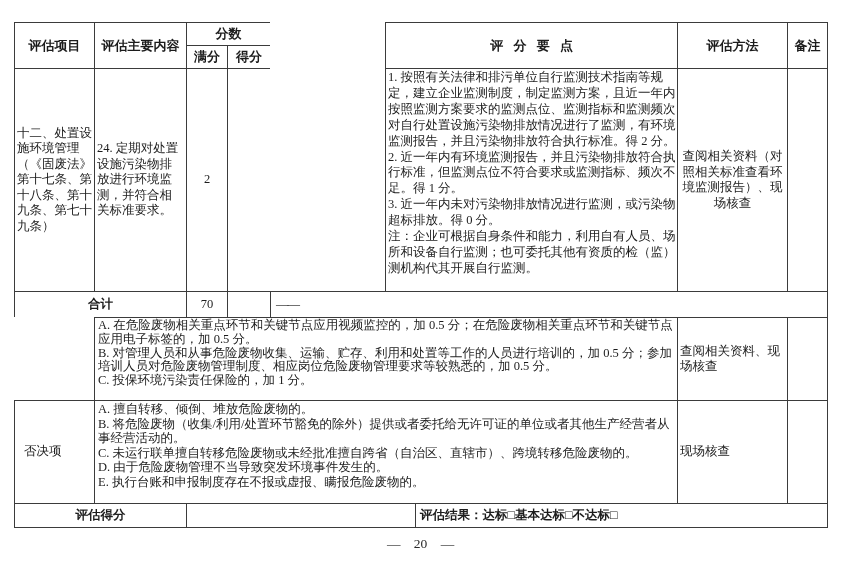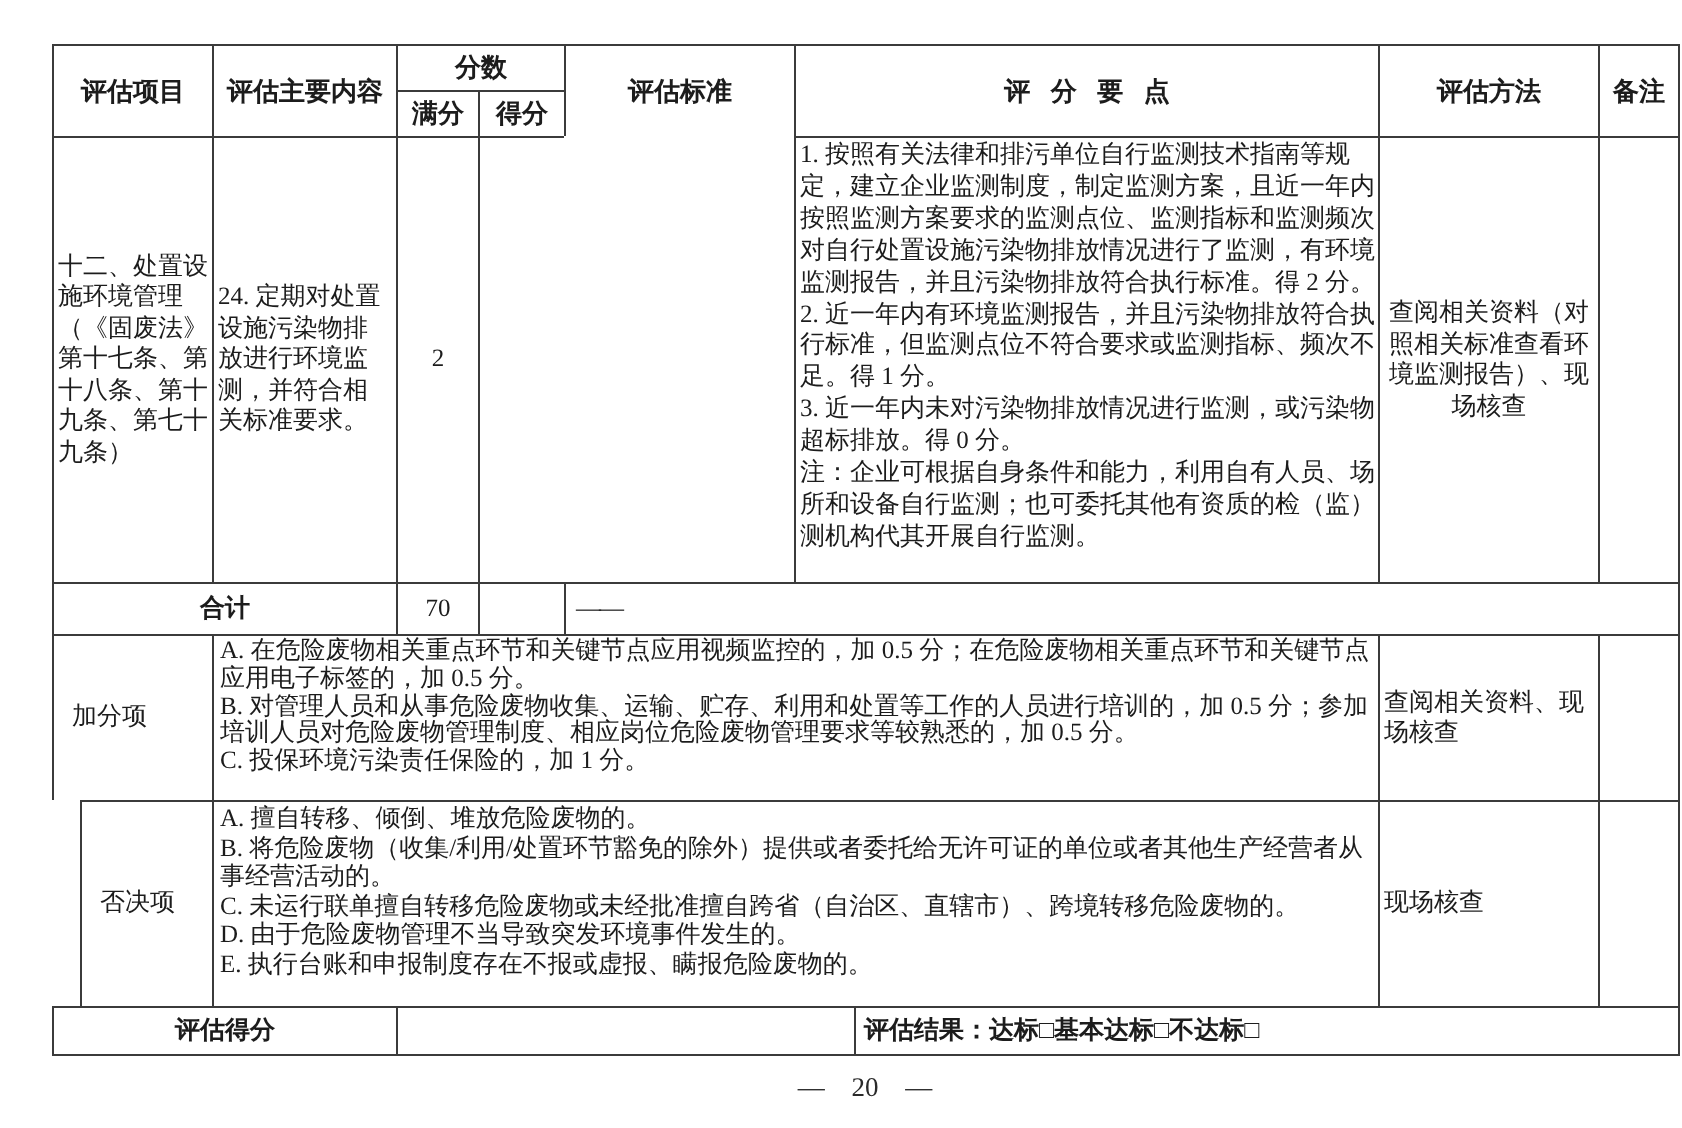--- a/index.html
+++ b/index.html
@@ -4,21 +4,21 @@
 <style>
   * { margin: 0; padding: 0; box-sizing: border-box; }
   html, body { background: #ffffff; }
   body {
     width: 841px; height: 564px;
     font-family: "Liberation Serif", "DejaVu Serif", serif;
     color: #1c1c1c;
     position: relative;
     overflow: hidden;
   }
-  .sheet { position: absolute; left: 12px; top: 0; width: 695px; height: 564px; background: #fff; }
+  .sheet { position: absolute; left: 0; top: 0; width: 695px; height: 564px; background: #fff; }
 
   .grid {
     position: absolute; left: 14px; top: 22px;
     display: grid;
     grid-template-columns: 80px 92px 41px 43px 115px 30px 262px 110px 40px;
     grid-template-rows: 23px 23px 223px 26px 83px 103px 24px;
     border-right: 1px solid #3b3b3b;
     border-bottom: 1px solid #3b3b3b;
   }
   .c {
@@ -59,49 +59,47 @@
 
 <div class="sheet">
 
   <div class="grid">
 
     <div class="c th" style="grid-column:1; grid-row:1 / span 2;">评估项目</div>
     <div class="c th" style="grid-column:2; grid-row:1 / span 2;">评估主要内容</div>
     <div class="c th" style="grid-column:3 / span 2; grid-row:1;">分数</div>
     <div class="c th" style="grid-column:3; grid-row:2;">满分</div>
     <div class="c th" style="grid-column:4; grid-row:2;">得分</div>
-    <div class="c th" style="grid-column:5; grid-row:1 / span 2;">评估标准</div>
     <div class="c th spaced" style="grid-column:6 / span 2; grid-row:1 / span 2;">评 分 要 点</div>
     <div class="c th" style="grid-column:8; grid-row:1 / span 2;">评估方法</div>
     <div class="c th" style="grid-column:9; grid-row:1 / span 2;">备注</div>
 
     <div class="c vctr" style="grid-column:1; grid-row:3;">十二、处置设施环境管理（《固废法》第十七条、第十八条、第十九条、第七十九条）</div>
     <div class="c vctr" style="grid-column:2; grid-row:3;font-family:Liberation Serif, serif;">24. 定期对处置设施污染物排放进行环境监测，并符合相关标准要求。</div>
     <div class="c ctr" style="grid-column:3; grid-row:3;">2</div>
     <div class="c" style="grid-column:4; grid-row:3;"></div>
     <div class="c points" style="grid-column:6 / span 2; grid-row:3;">1. 按照有关法律和排污单位自行监测技术指南等规定，建立企业监测制度，制定监测方案，且近一年内按照监测方案要求的监测点位、监测指标和监测频次对自行处置设施污染物排放情况进行了监测，有环境监测报告，并且污染物排放符合执行标准。得 2 分。
 2. 近一年内有环境监测报告，并且污染物排放符合执行标准，但监测点位不符合要求或监测指标、频次不足。得 1 分。
 3. 近一年内未对污染物排放情况进行监测，或污染物超标排放。得 0 分。
 注：企业可根据自身条件和能力，利用自有人员、场所和设备自行监测；也可委托其他有资质的检（监）测机构代其开展自行监测。</div>
     <div class="c method-cell" style="grid-column:8; grid-row:3;text-align:center;">查阅相关资料（对照相关标准查看环境监测报告）、现场核查</div>
     <div class="c" style="grid-column:9; grid-row:3;"></div>
 
     <div class="c ctr bold" style="grid-column:1 / span 2; grid-row:4;">合计</div>
     <div class="c ctr" style="grid-column:3; grid-row:4;text-align:right;">70</div>
     <div class="c" style="grid-column:4; grid-row:4;"></div>
     <div class="c dash-cell" style="grid-column:5 / span 5; grid-row:4;">——</div>
 
-    <div class="c label-cell" style="grid-column:1; grid-row:5;">加分项</div>
     <div class="c tight" style="grid-column:2 / span 6; grid-row:5;">A. 在危险废物相关重点环节和关键节点应用视频监控的，加 0.5 分；在危险废物相关重点环节和关键节点应用电子标签的，加 0.5 分。
 B. 对管理人员和从事危险废物收集、运输、贮存、利用和处置等工作的人员进行培训的，加 0.5 分；参加培训人员对危险废物管理制度、相应岗位危险废物管理要求等较熟悉的，加 0.5 分。
 C. 投保环境污染责任保险的，加 1 分。</div>
     <div class="c method-cell" style="grid-column:8; grid-row:5;">查阅相关资料、现场核查</div>
     <div class="c" style="grid-column:9; grid-row:5;"></div>
 
-    <div class="c label-cell" style="grid-column:1; grid-row:6;margin-left:14px;">否决项</div>
+    <div class="c label-cell" style="grid-column:1; grid-row:6;">否决项</div>
     <div class="c tight2" style="grid-column:2 / span 6; grid-row:6;">A. 擅自转移、倾倒、堆放危险废物的。
 B. 将危险废物（收集/利用/处置环节豁免的除外）提供或者委托给无许可证的单位或者其他生产经营者从事经营活动的。
 C. 未运行联单擅自转移危险废物或未经批准擅自跨省（自治区、直辖市）、跨境转移危险废物的。
 D. 由于危险废物管理不当导致突发环境事件发生的。
 E. 执行台账和申报制度存在不报或虚报、瞒报危险废物的。</div>
     <div class="c method-cell" style="grid-column:8; grid-row:6;">现场核查</div>
     <div class="c" style="grid-column:9; grid-row:6;"></div>
 
     <div class="c ctr bold" style="grid-column:1 / span 2; grid-row:7;">评估得分</div>
     <div class="c" style="grid-column:3 / span 4; grid-row:7;"></div>

